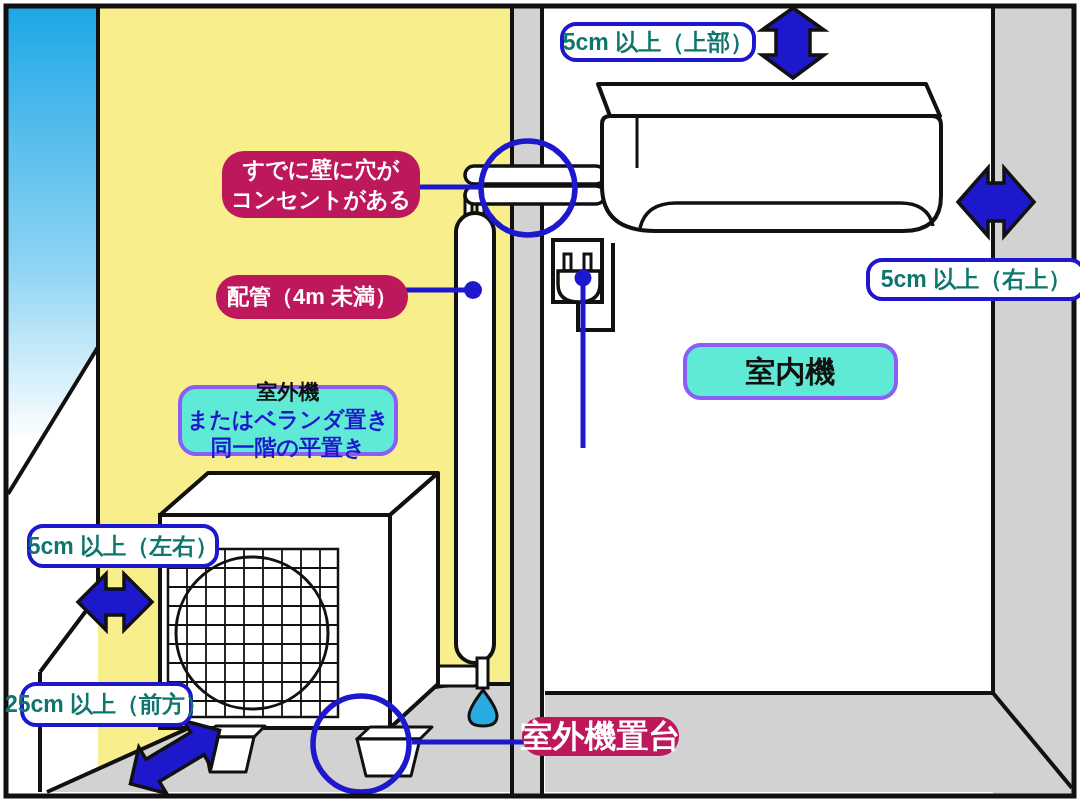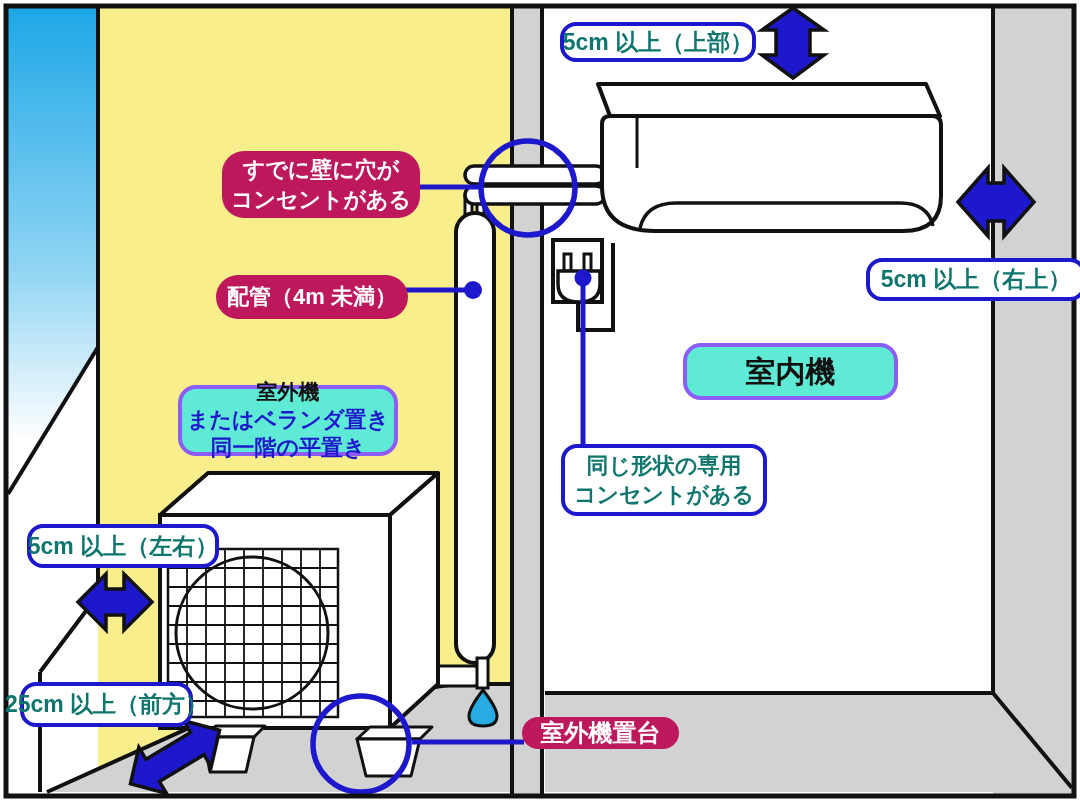--- a/index.html
+++ b/index.html
@@ -150,32 +150,26 @@
 <div class="lbl outline-black" style="left:178px;top:385px;width:220px;height:71px;font-size:21px;">
   <span class="blk-txt">室外機</span>
   <span class="blue-txt" style="font-size:22px;">またはベランダ置き</span>
   <span class="blue-txt" style="font-size:22px;">同一階の平置き</span>
 </div>
 
 <div class="lbl outline-black" style="left:683px;top:343px;width:215px;height:57px;font-size:30px;">
   <span>室内機</span>
 </div>
 
-<div class="lbl outline-blue" style="left:561px;top:444px;width:206px;height:72px;font-size:22px;line-height:1.32;">
-  <span class="stack">
-    <span>同じ形状の専用</span>
-    <span>コンセントがある</span>
-  </span>
-</div>
 
 <div class="lbl outline-blue" style="left:27px;top:524px;width:192px;height:44px;">
   <span>5cm 以上（左右）</span>
 </div>
 
 <div class="lbl outline-blue" style="left:20px;top:682px;width:173px;height:45px;">
   <span>25cm 以上（前方）</span>
 </div>
 
-<div class="lbl fill-blue" style="left:522px;top:717px;width:157px;height:32px;font-size:24px;">
+<div class="lbl fill-blue" style="left:522px;top:717px;width:157px;height:39px;font-size:32px;">
   <span>室外機置台</span>
 </div>
 
 </div>
 
 </body></html>

